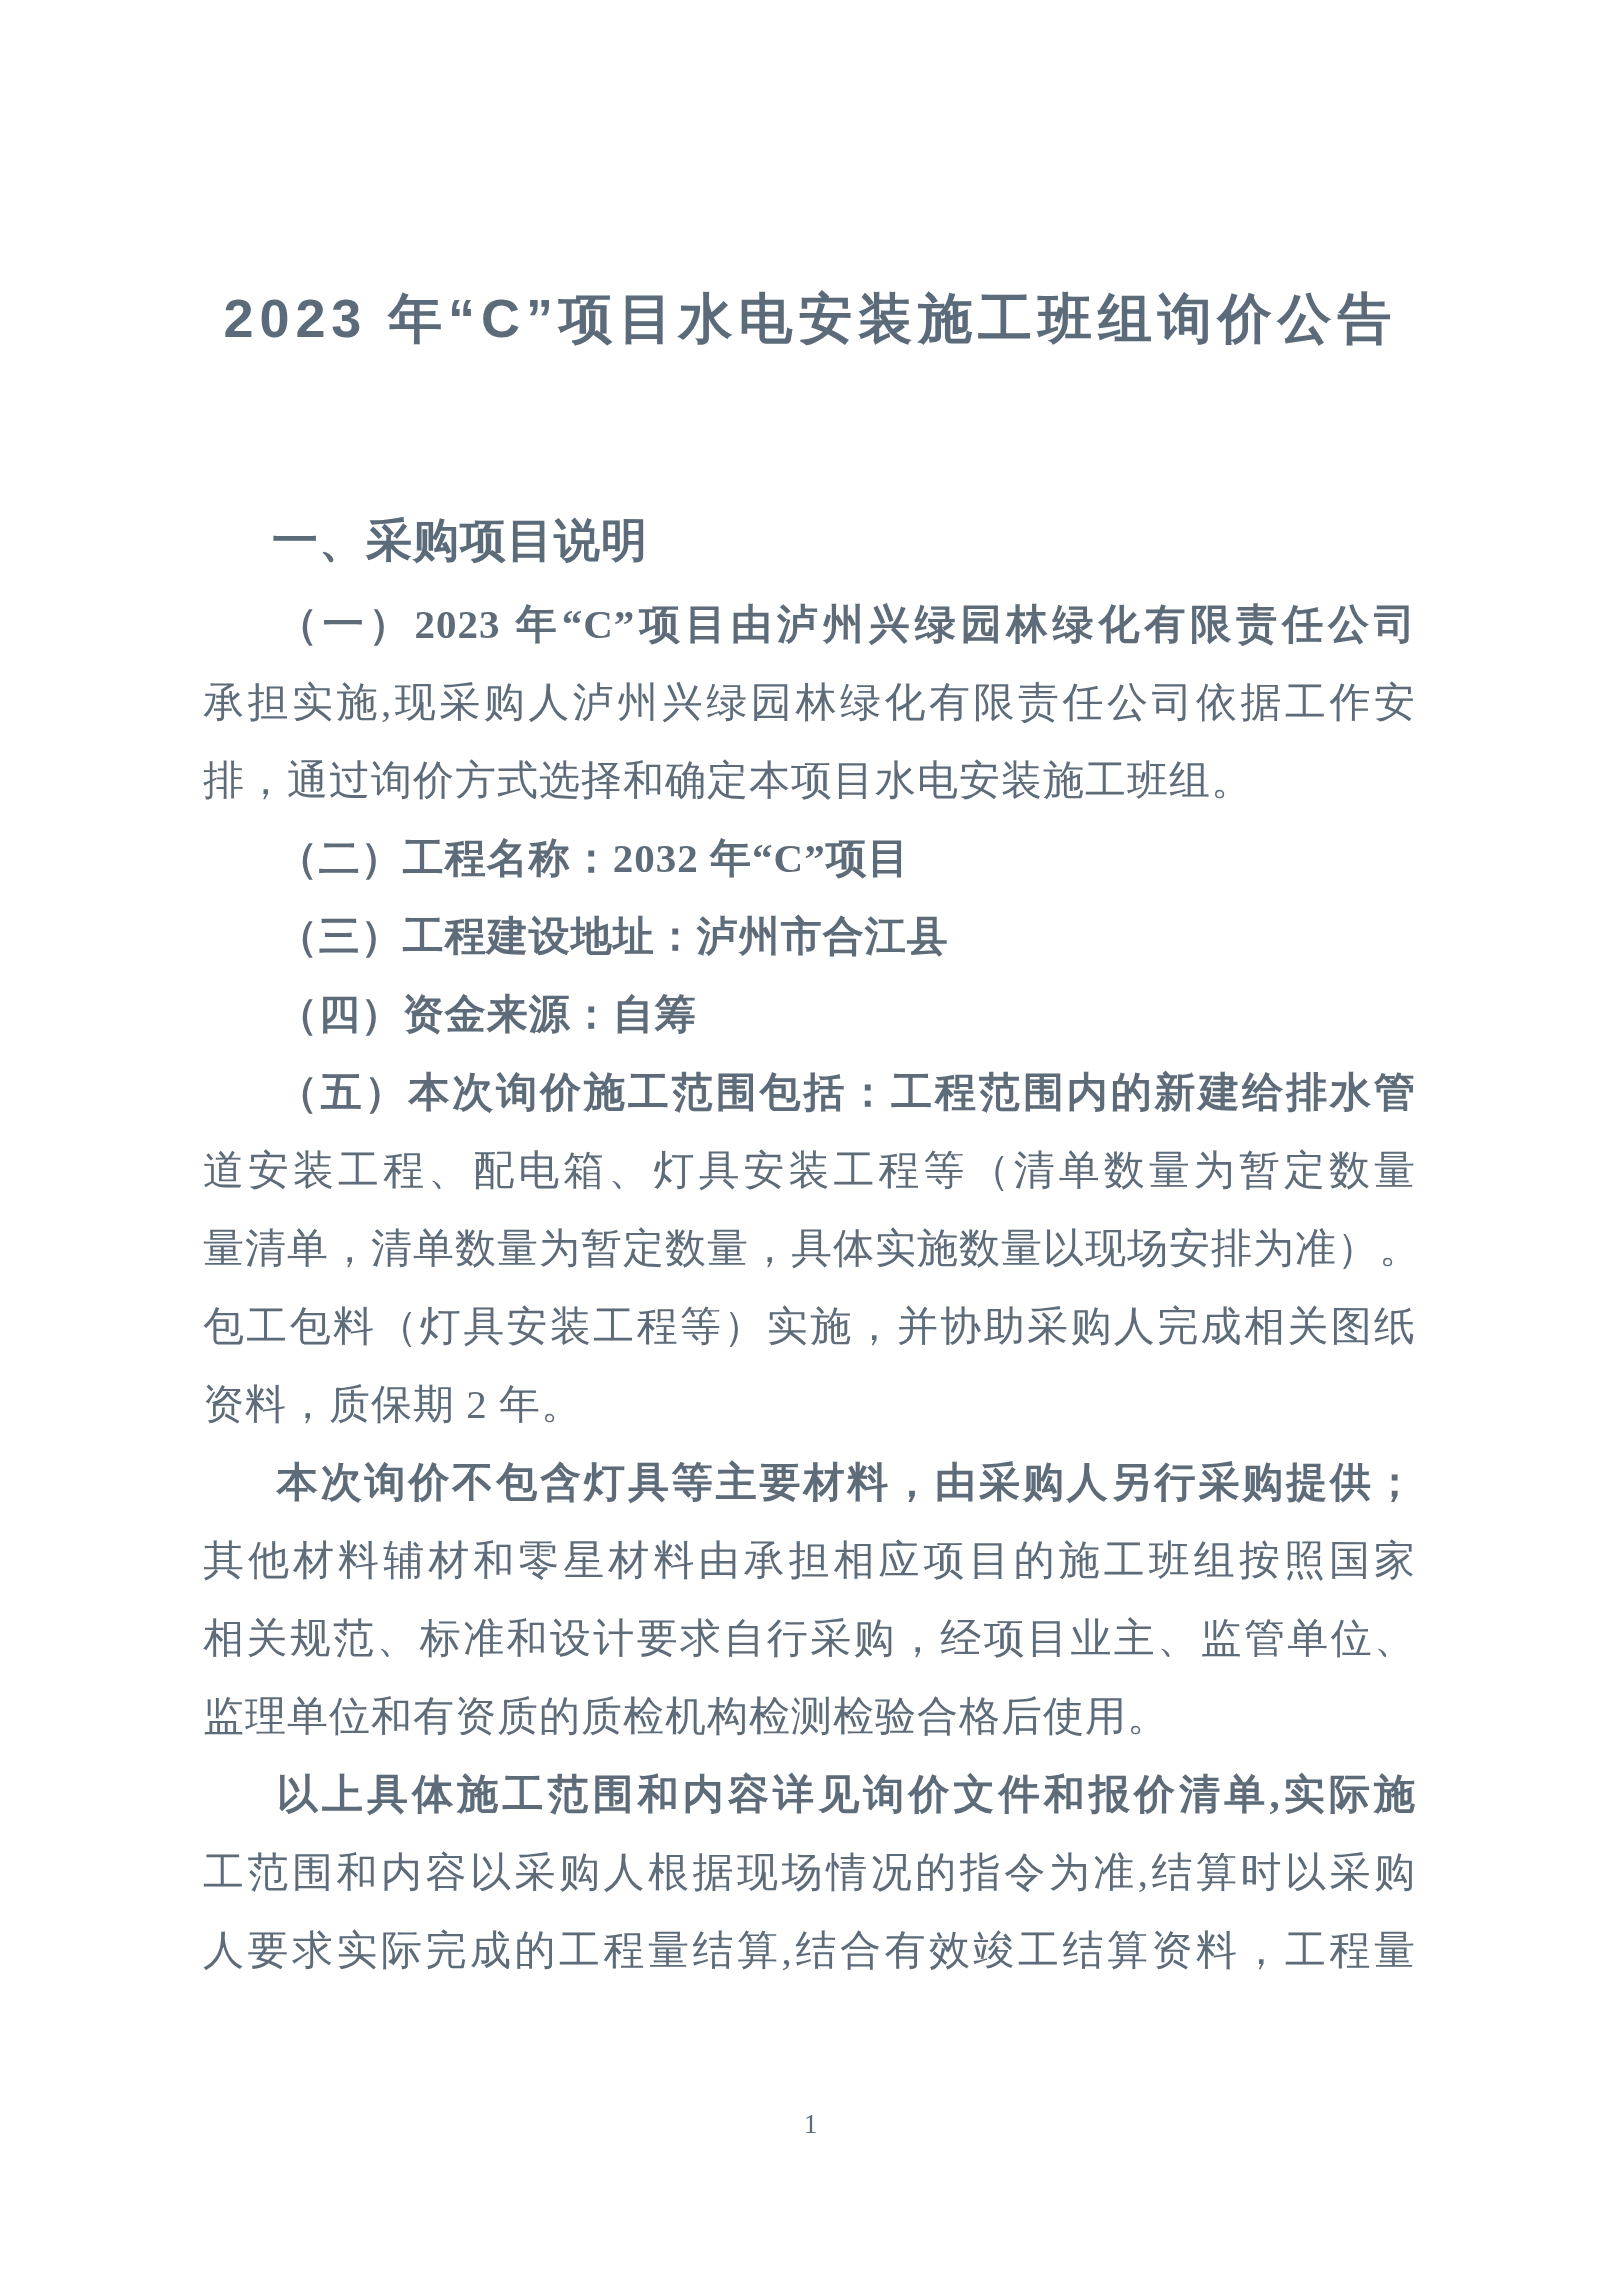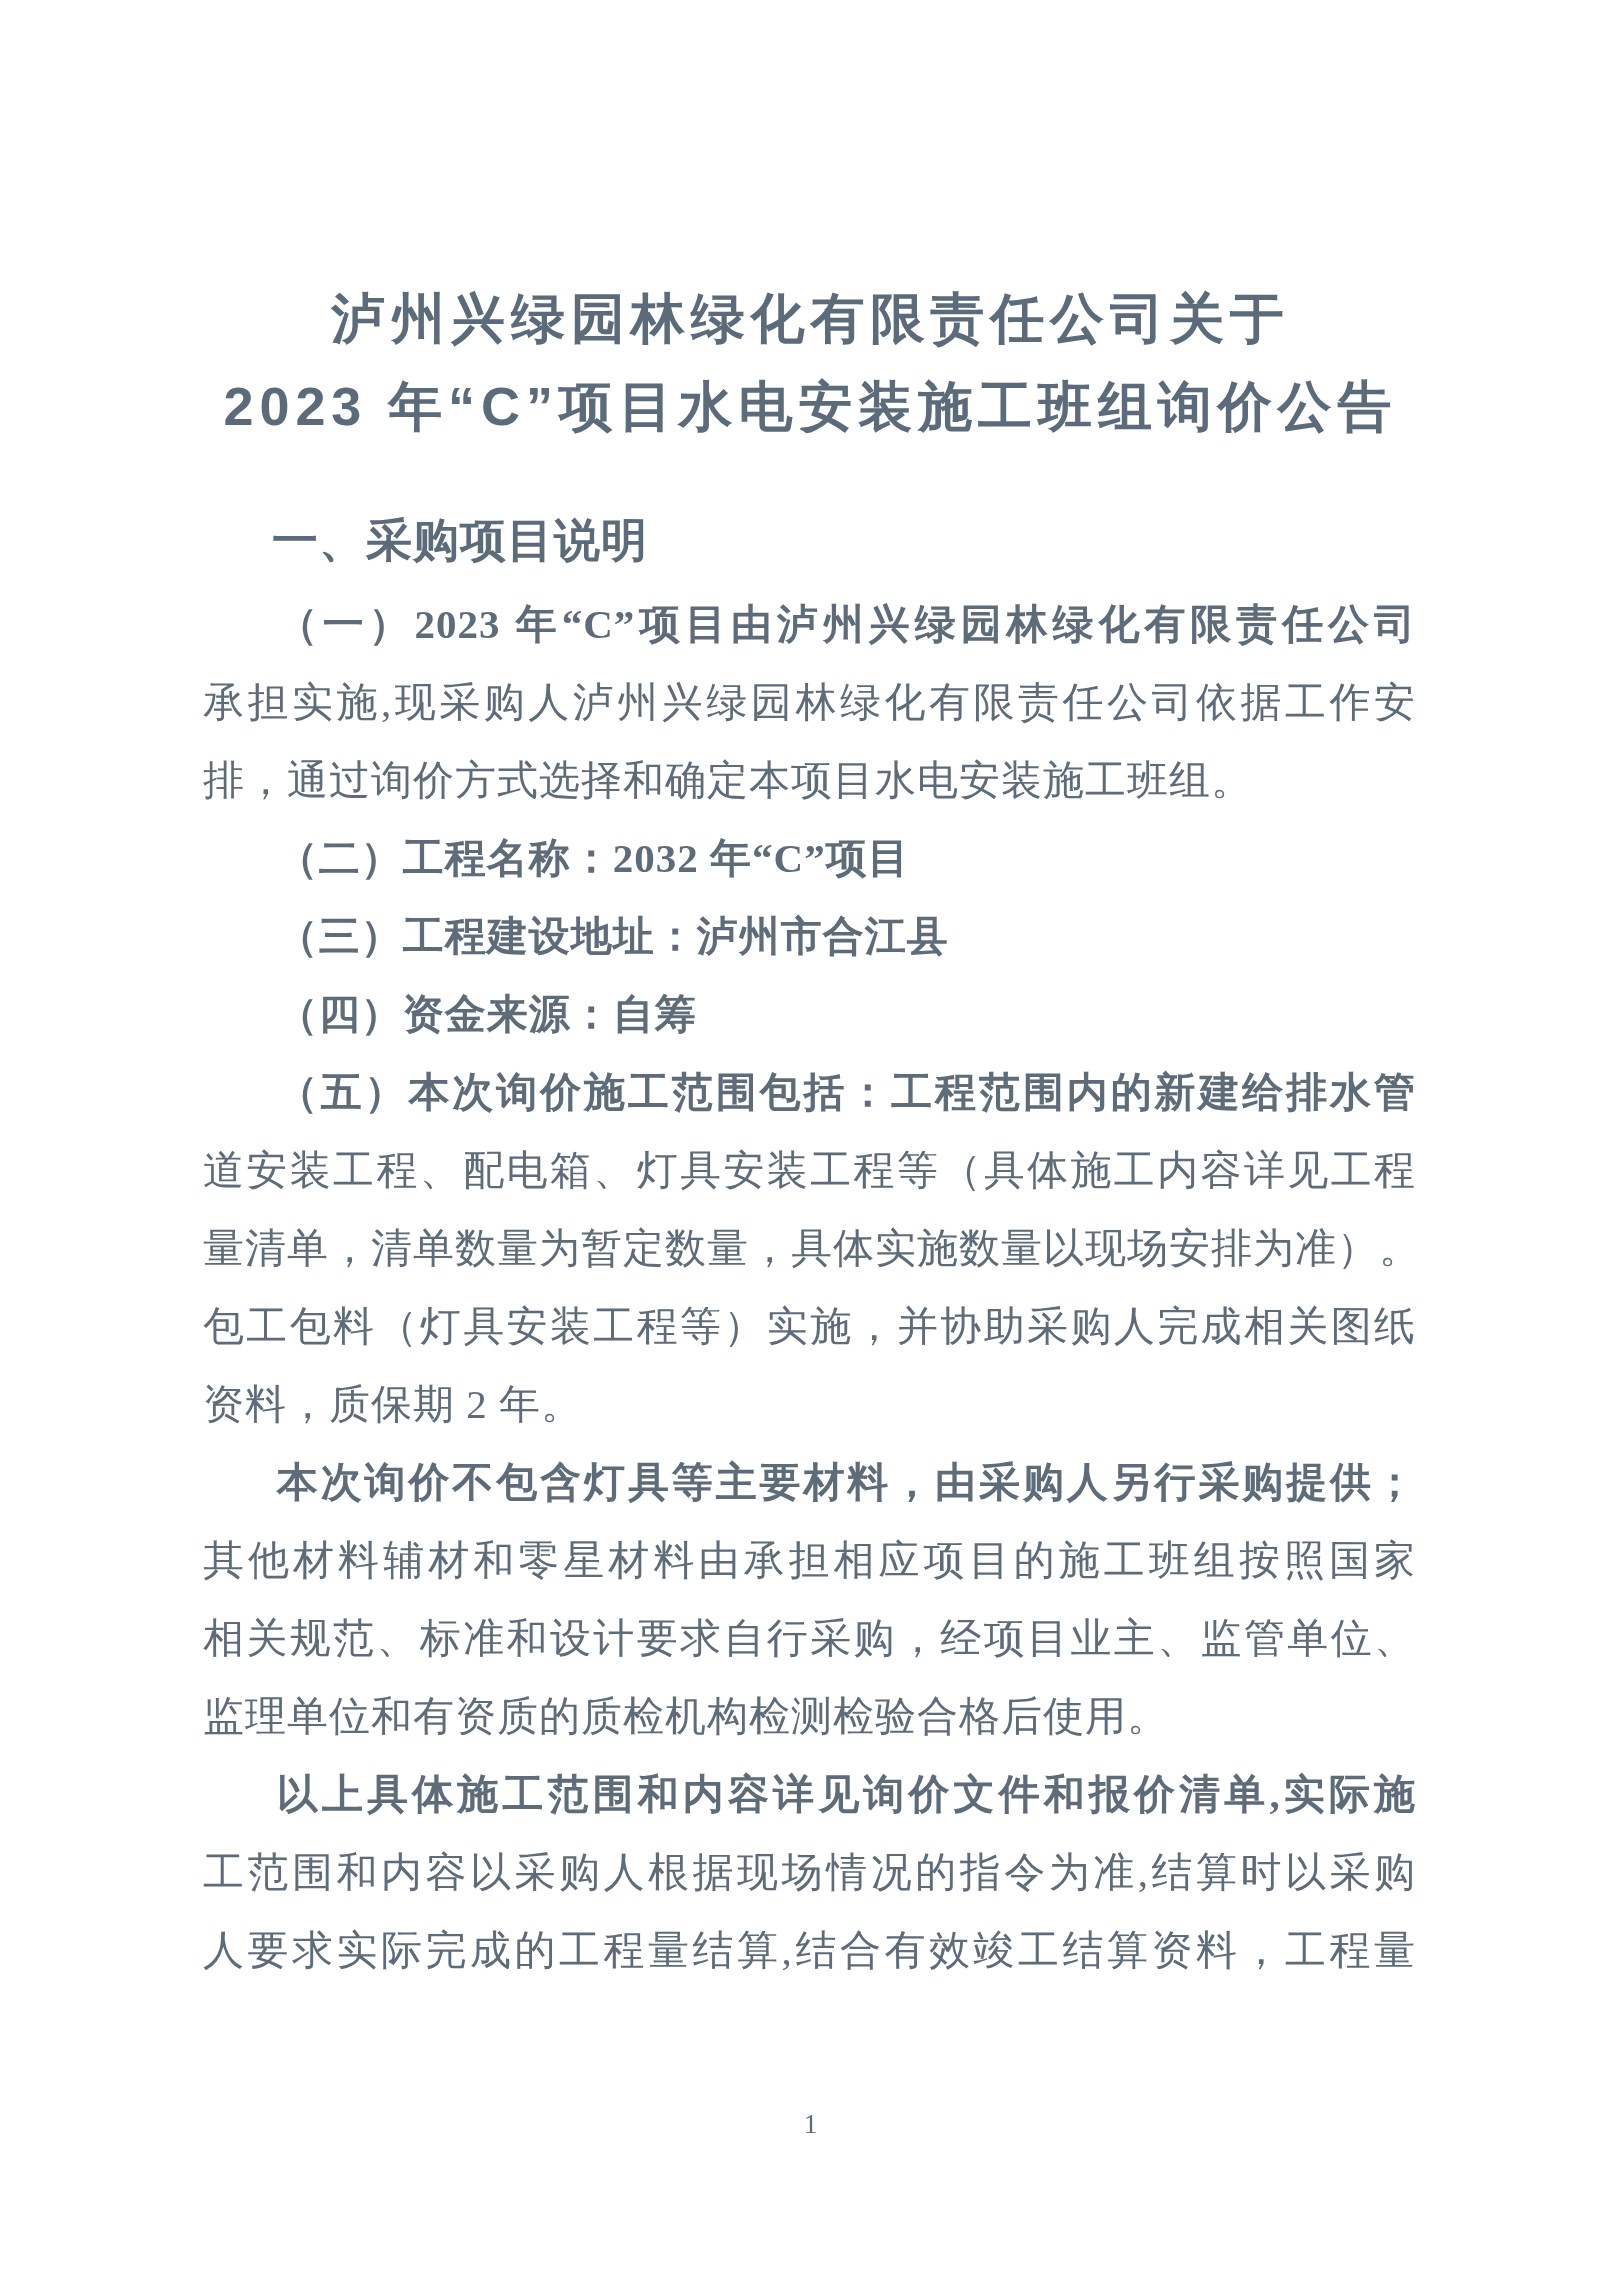--- a/index.html
+++ b/index.html
@@ -76,21 +76,20 @@
     line-height: 39px;
     color: #5e6c7a;
   }
 </style>
 </head>
 <body>
 
 <div class="page">
 
   <header class="title-block">
-    <div class="title-line">泸州兴绿园林绿化有限责任公司关于</div>
     <div class="title-line">2023 年“C”项目水电安装施工班组询价公告</div>
   </header>
 
   <main class="content">
     <h2 class="heading">一、采购项目说明</h2>
     <div class="body-text" id="paragraphs">
         <div class="para">
           <div class="line first jst">（一）2023 年“C”项目由泸州兴绿园林绿化有限责任公司</div>
           <div class="line jst">承担实施,现采购人泸州兴绿园林绿化有限责任公司依据工作安</div>
           <div class="line">排，通过询价方式选择和确定本项目水电安装施工班组。</div>
@@ -99,21 +98,21 @@
           <div class="line first">（二）工程名称：2032 年“C”项目</div>
         </div>
         <div class="para">
           <div class="line first">（三）工程建设地址：泸州市合江县</div>
         </div>
         <div class="para">
           <div class="line first">（四）资金来源：自筹</div>
         </div>
         <div class="para">
           <div class="line first jst">（五）本次询价施工范围包括：工程范围内的新建给排水管</div>
-          <div class="line jst">道安装工程、配电箱、灯具安装工程等（具体施工内容详见工程</div>
+          <div class="line jst">道安装工程、配电箱、灯具安装工程等（清单数量为暂定数量</div>
           <div class="line jst">量清单，清单数量为暂定数量，具体实施数量以现场安排为准）。</div>
           <div class="line jst">包工包料（灯具安装工程等）实施，并协助采购人完成相关图纸</div>
           <div class="line">资料，质保期 2 年。</div>
         </div>
         <div class="para">
           <div class="line first jst">本次询价不包含灯具等主要材料，由采购人另行采购提供；</div>
           <div class="line jst">其他材料辅材和零星材料由承担相应项目的施工班组按照国家</div>
           <div class="line jst">相关规范、标准和设计要求自行采购，经项目业主、监管单位、</div>
           <div class="line">监理单位和有资质的质检机构检测检验合格后使用。</div>
         </div>

